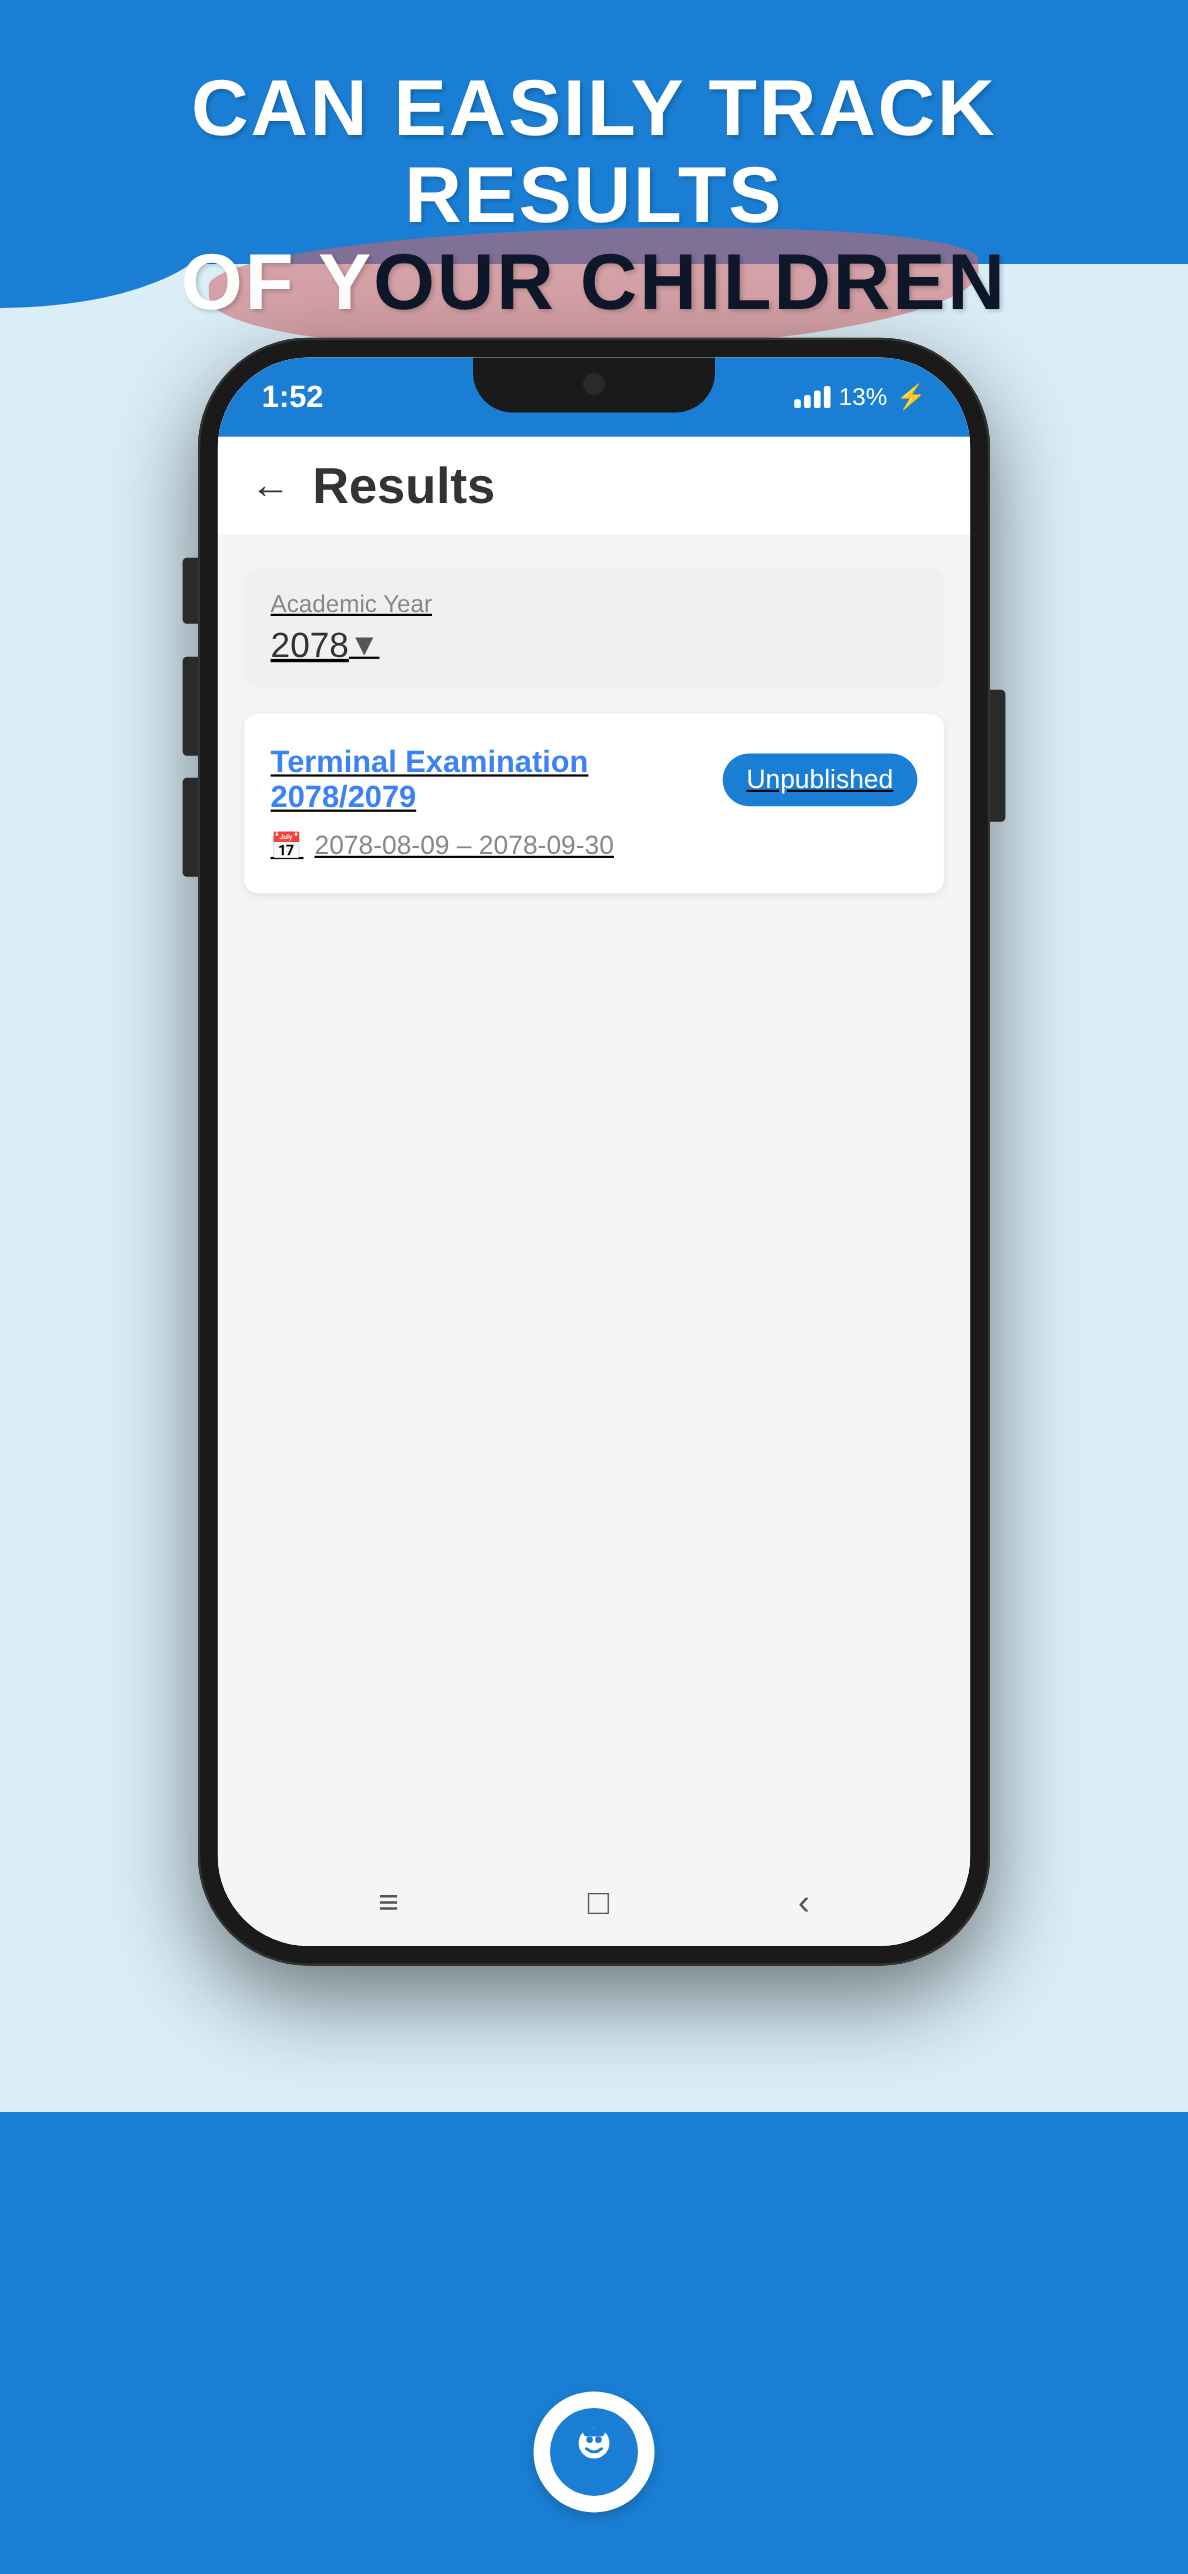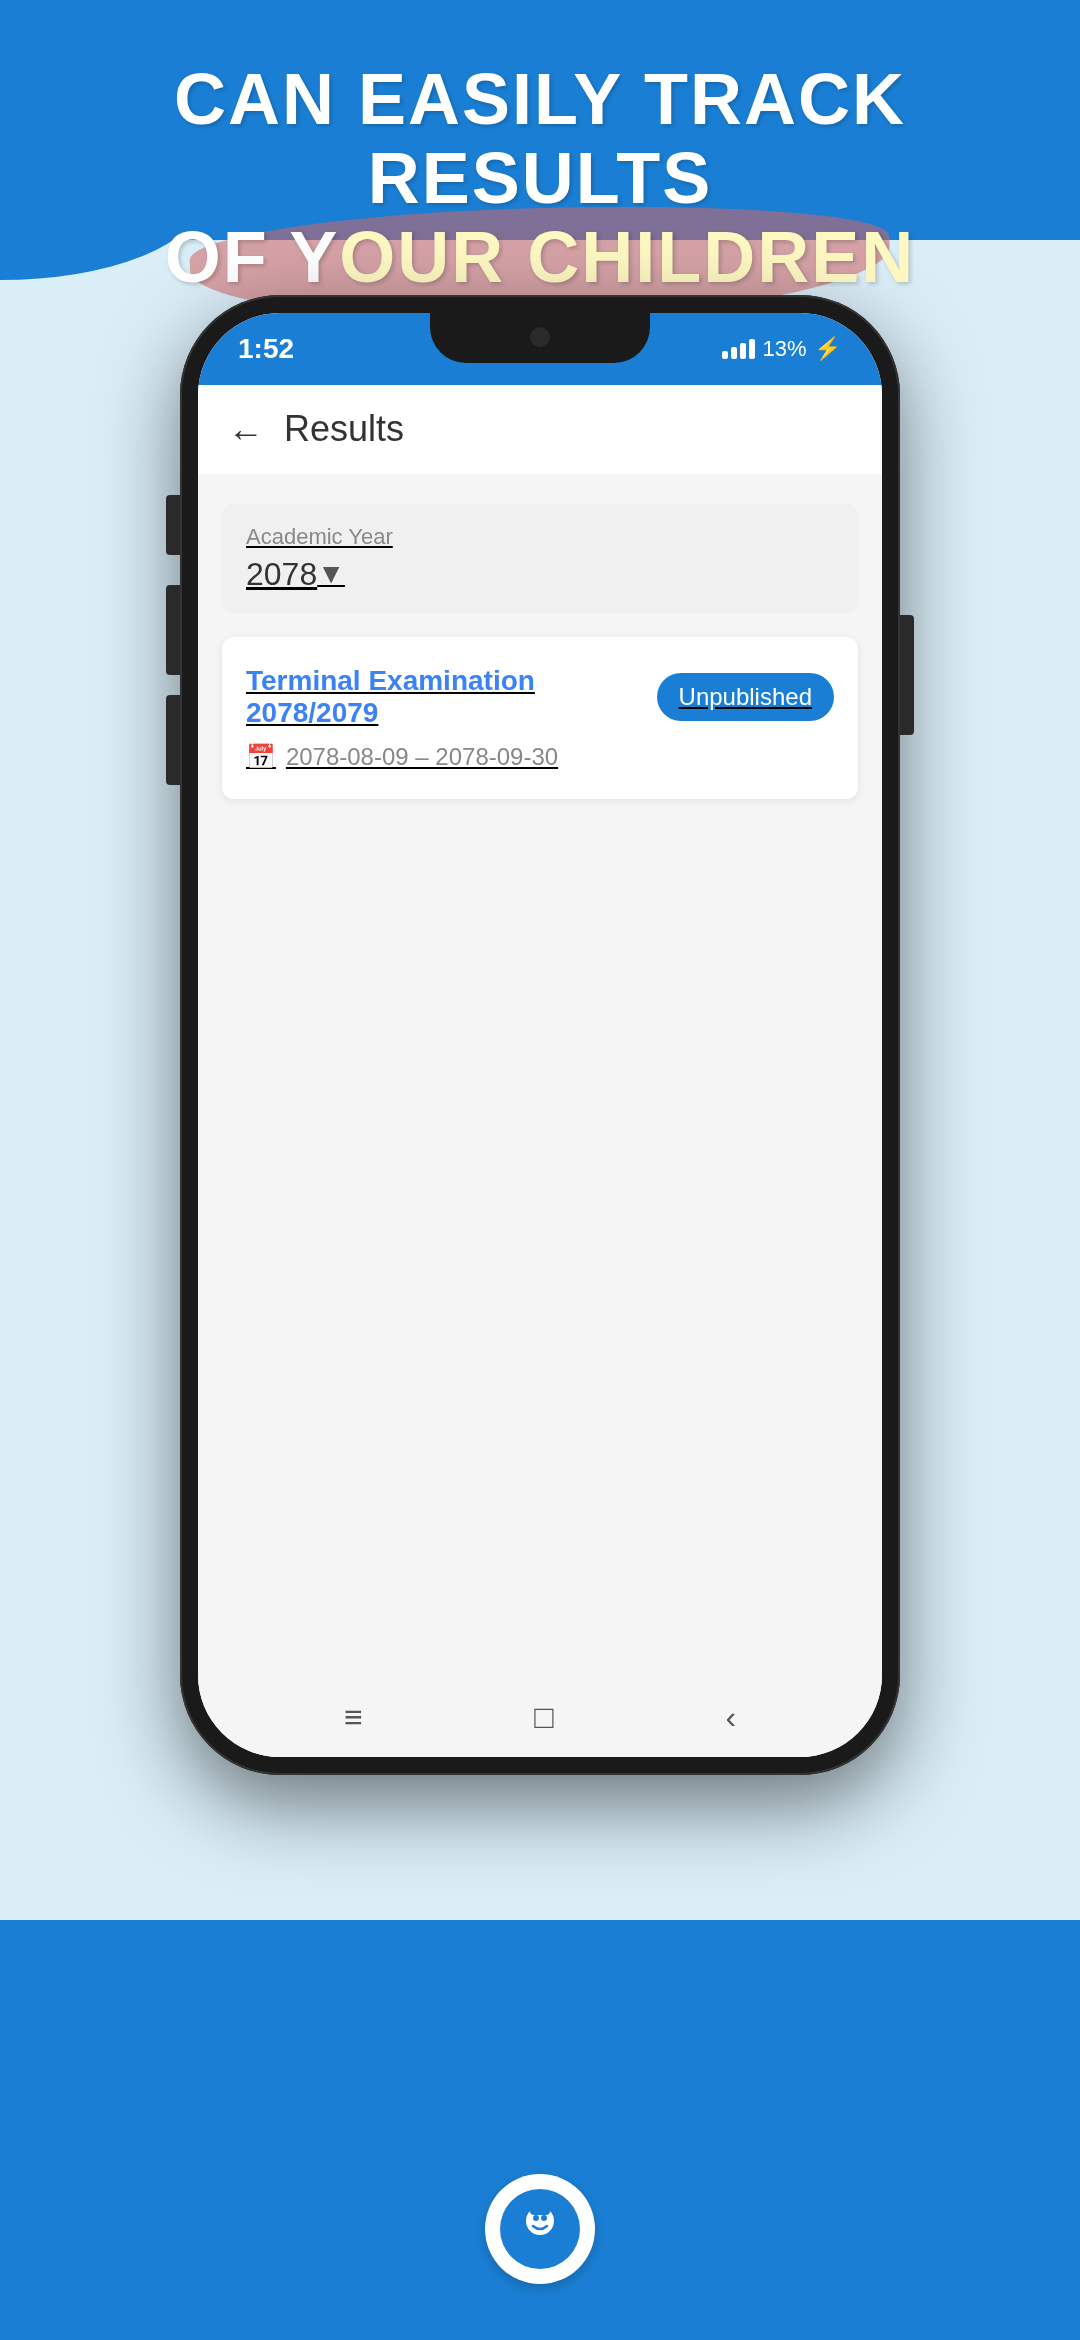--- a/index.html
+++ b/index.html
@@ -89,21 +89,21 @@
       height: 110px;
       background: rgba(210, 100, 100, 0.55);
       border-radius: 50% 60% 50% 60% / 40% 40% 60% 60%;
       z-index: -1;
       transform: translateX(-50%) rotate(-2deg);
     }
 
     
     .phone-container {
       position: absolute;
-      top: 295px;
+      top: 307px;
       left: 50%;
       transform: translateX(-50%);
       width: 720px;
       height: 1480px;
       z-index: 20;
     }
 
     .phone-outer {
       width: 100%;
       height: 100%;
@@ -227,22 +227,22 @@
       box-shadow: 0 2px 4px rgba(0,0,0,0.1);
     }
 
     .back-btn {
       font-size: 36px;
       color: #333;
       cursor: pointer;
     }
 
     .app-title {
-      font-size: 36px;
-      font-weight: 400;
+      font-size: 46px;
+      font-weight: 700;
       color: #333;
     }
 
     
     .content-area {
       padding: 30px 24px;
       background: #f5f5f5;
       height: 100%;
     }
 
@@ -393,21 +393,21 @@
 <div class="bg-top"></div>
 <div class="bg-middle"></div>
 <div class="bg-bottom"></div>
 
 <div class="wave-mid-left"></div>
 
 <div class="header-text">
   <div class="header-line1">CAN EASILY TRACK RESULTS</div>
   <div class="header-line2">
     <div class="brushstroke"></div>
-    <span>OF Y</span><span style="color: #fef9c3;">OUR CHILDREN</span>
+    <span>OF Y</span><span style="color: #0f172a;">OUR CHILDREN</span>
   </div>
 </div>
 
 <div class="phone-container">
   <div class="phone-outer">
 
     <div class="phone-btn-left-1"></div>
     <div class="phone-btn-left-2"></div>
     <div class="phone-btn-left-3"></div>
     <div class="phone-btn-right"></div>

